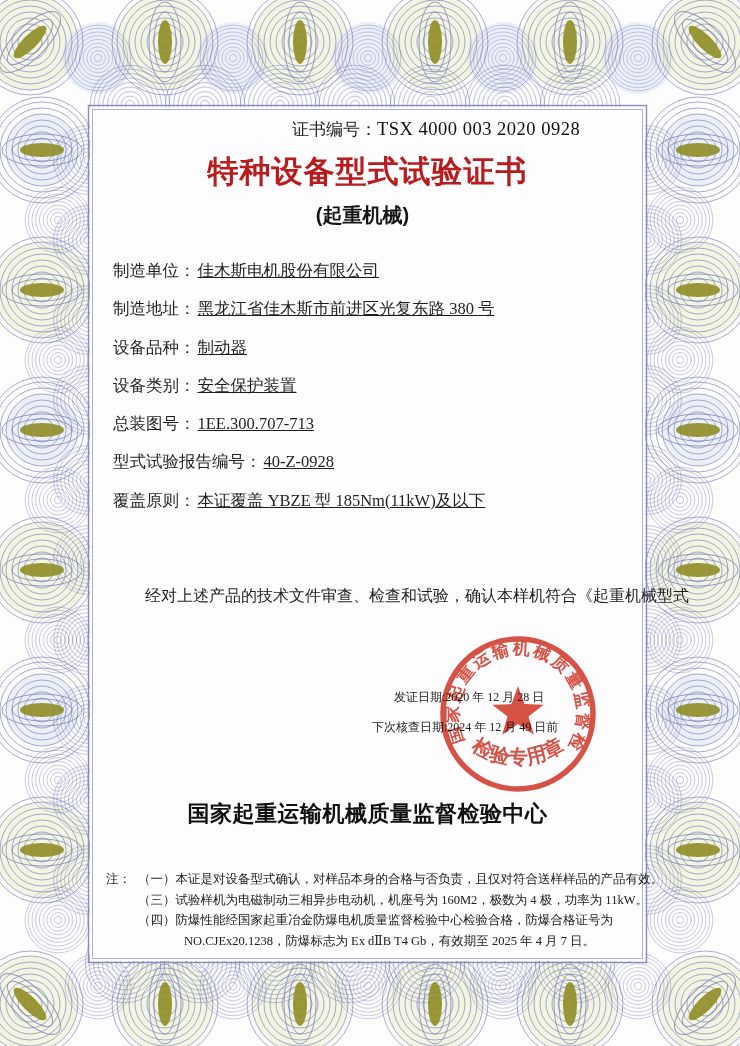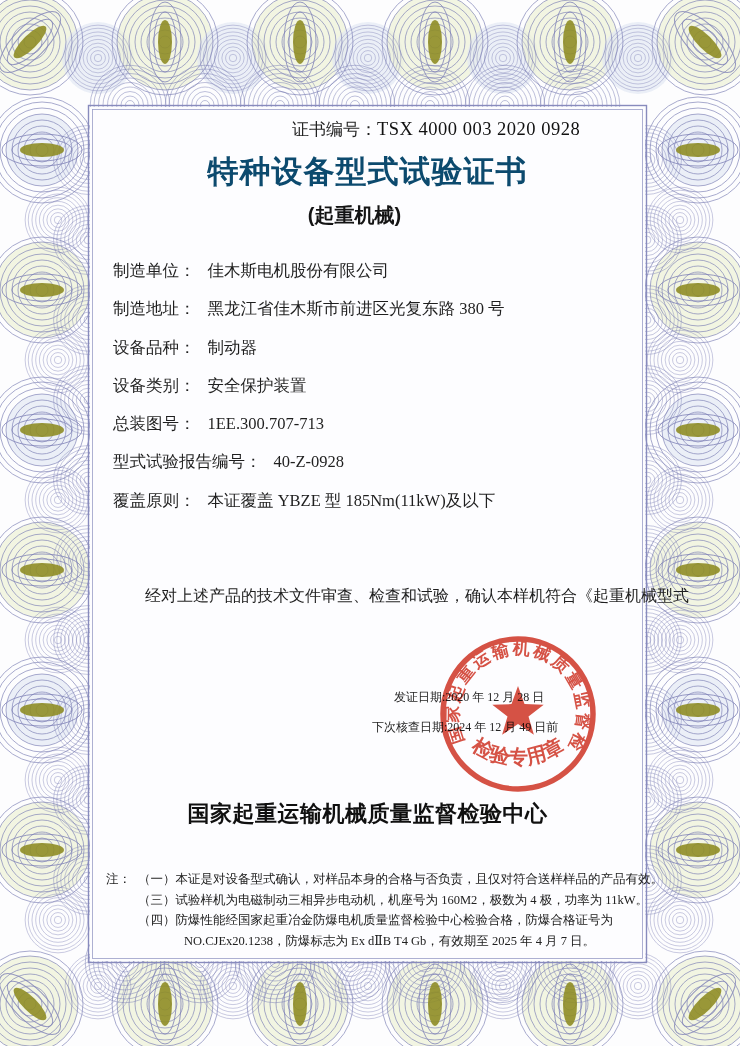--- a/index.html
+++ b/index.html
@@ -7,27 +7,27 @@
     position:relative;width:740px;height:1046px;margin:0 auto;
     background:#fdfdfe;overflow:hidden;
     font-family:"Liberation Serif","DejaVu Serif",serif;color:#1f1f1f;
   }
   .deco{position:absolute;left:0;top:0;z-index:0;}
   .layer{position:absolute;z-index:1;white-space:nowrap;}
   .cert-no{left:292px;top:118px;font-size:17px;}
   .cert-no .num{font-size:18.5px;letter-spacing:.5px;color:#111;}
   .title{left:88px;top:151px;width:559px;text-align:center;margin:0;
     font-family:"Liberation Sans","DejaVu Sans",sans-serif;
-    font-size:31px;font-weight:700;letter-spacing:1px;color:#0c4a6e;}
-  .subtitle{left:88px;top:202px;width:533px;text-align:center;margin:0;
+    font-size:31px;font-weight:700;letter-spacing:1px;color:#b91c1c;}
+  .subtitle{left:96px;top:202px;width:533px;text-align:center;margin:0;
     font-family:"Liberation Sans","DejaVu Sans",sans-serif;
     font-size:20px;font-weight:700;color:#141414;}
   .fields{left:113px;top:260px;font-size:16.5px;}
   .field-row{height:38.3px;}
-  .field-row .fv{margin-left:12px;}
+  .field-row .fv{margin-left:2px;text-decoration:underline;}
   .statement{left:113px;top:578px;font-size:16px;line-height:36px;}
   .statement .ind{text-indent:32px;}
   .date-line{font-size:12px;color:#242424;}
   .date-issue{left:394px;top:689px;}
   .date-review{left:372px;top:719px;}
   .stamp{position:absolute;left:436px;top:633px;z-index:2;opacity:.88;mix-blend-mode:multiply;}
   .issuer{left:88px;top:799px;width:559px;text-align:center;
     font-size:22px;font-weight:700;letter-spacing:.5px;color:#101010;}
   .notes{left:106px;top:869px;font-size:12.5px;line-height:20.5px;color:#202020;}
   .note-label{display:inline-block;width:32px;}

